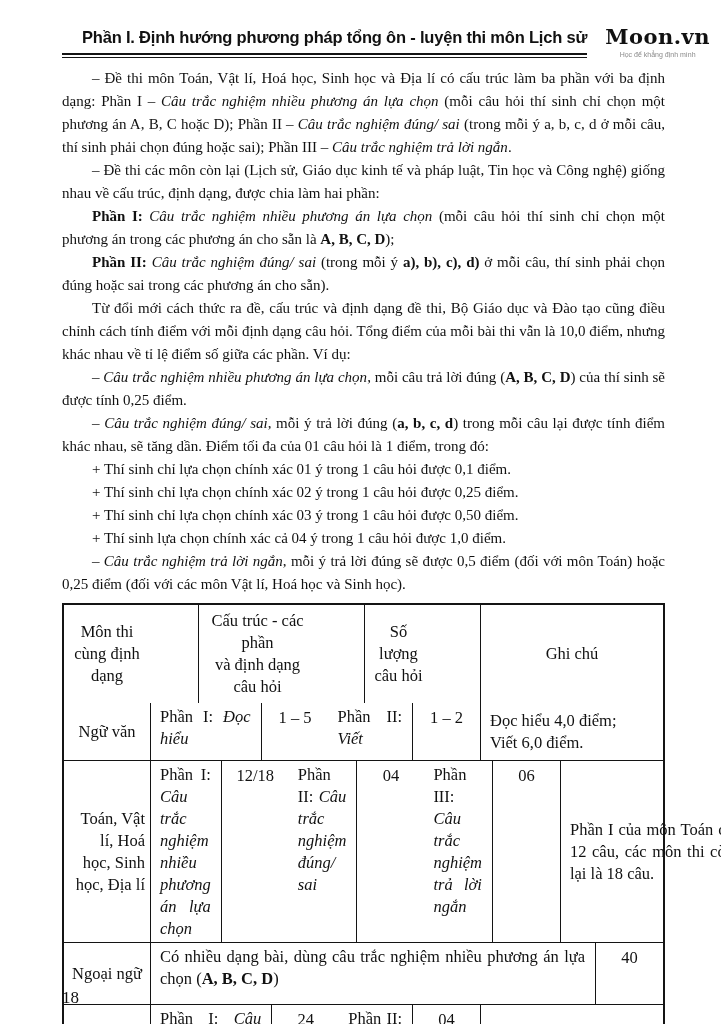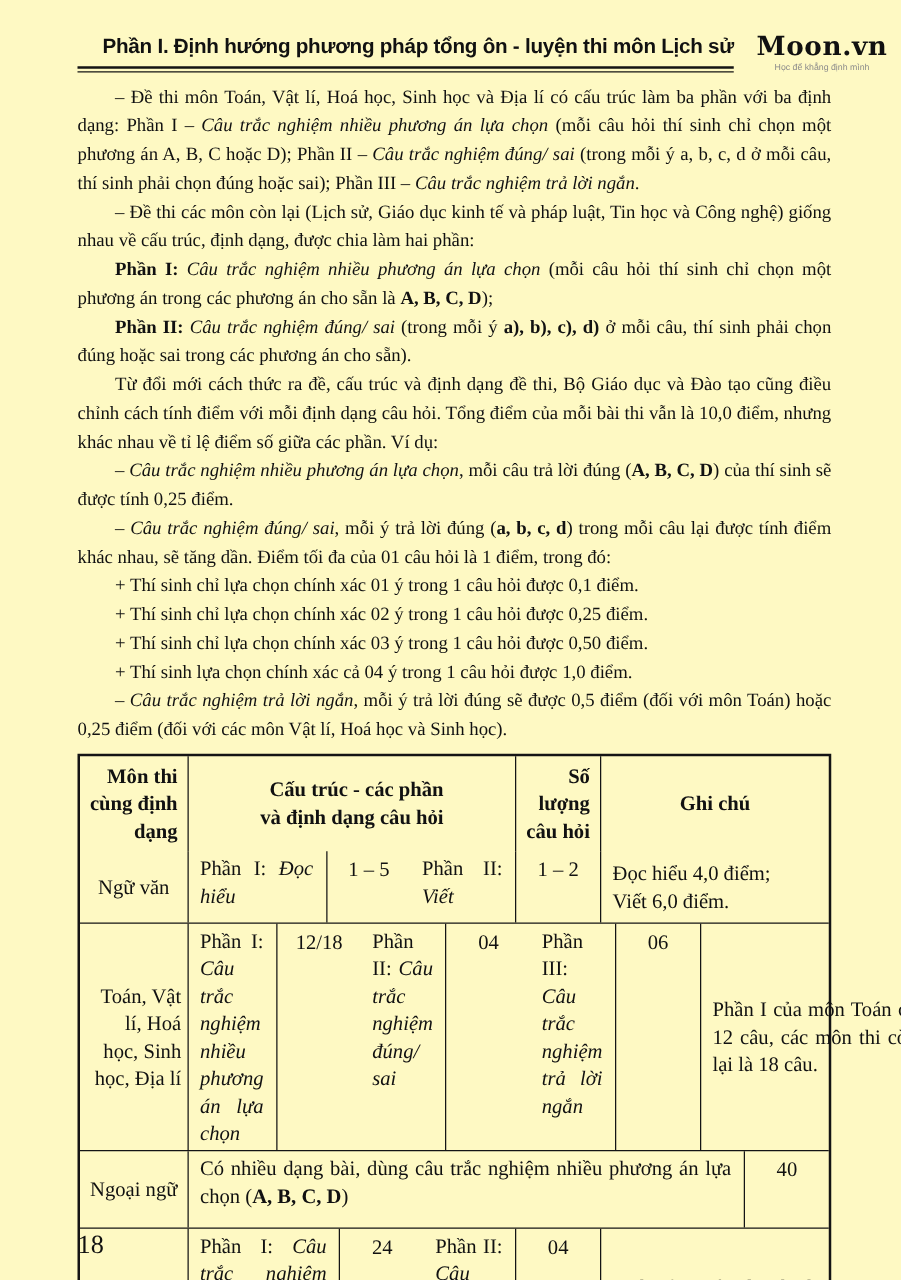--- a/index.html
+++ b/index.html
@@ -2,21 +2,21 @@
 <html><head>
 <meta charset="utf-8">
 <style>
   * { margin: 0; padding: 0; box-sizing: border-box; }
   html, body { width: 721px; background: #e8e8e8; }
   body { font-family: "Liberation Serif", "DejaVu Serif", serif; }
 
   .page {
     position: relative;
     width: 721px; height: 1024px;
-    background: #fef9c3;
+    background: #ffffff;
     color: #111111;
     padding: 24px 56px 0 62px;
     overflow: hidden;
   }
 
   
   .header { display: flex; justify-content: space-between; align-items: flex-start; }
   .header-left { flex: 1 1 auto; margin-right: 18px; }
   .page-title {
     font-family: "Liberation Sans", sans-serif;
@@ -88,37 +88,37 @@
   .part-row { flex: 1 1 auto; display: flex; align-items: stretch; }
   .pt { flex: 1 1 auto; padding: 3px 10px 2px 9px; text-align: justify; }
   .pc {
     width: 68px; flex: 0 0 68px;
     border-left: 1.6px solid #141414;
     text-align: center;
     padding-top: 4px;
   }
 
   
-  .thead { font-weight: bold; text-align: right; min-height: 76px; }
+  .thead { font-weight: normal; text-align: center; min-height: 76px; gap: 48px; }
   .thead > div { display: flex; align-items: center; justify-content: center; padding: 5px 4px; }
   .h-subject { width: 86px; flex: 0 0 86px; white-space: pre-line; }
   .h-structure { flex: 1 1 auto; border-left: 1.6px solid #141414; white-space: pre-line; }
   .h-count { width: 68px; flex: 0 0 68px; border-left: 1.6px solid #141414; white-space: pre-line; }
   .h-note { width: 183px; flex: 0 0 183px; border-left: 1.6px solid #141414; }
 
   .r-ngu-van   { min-height: 57px; }
   .r-toan      { min-height: 110px; }
   .r-ngoai-ngu { min-height: 62px; }
   .r-con-lai   { min-height: 94px; }
 
   
   .page-number {
     position: absolute;
     left: 62px; bottom: 16px;
-    font-size: 21px;
+    font-size: 17px;
   }
 </style>
 </head>
 <body>
 
 <div class="page">
 
   <div class="header">
     <div class="header-left">
       <div class="page-title">Phần I. Định hướng phương pháp tổng ôn - luyện thi môn Lịch sử</div>

